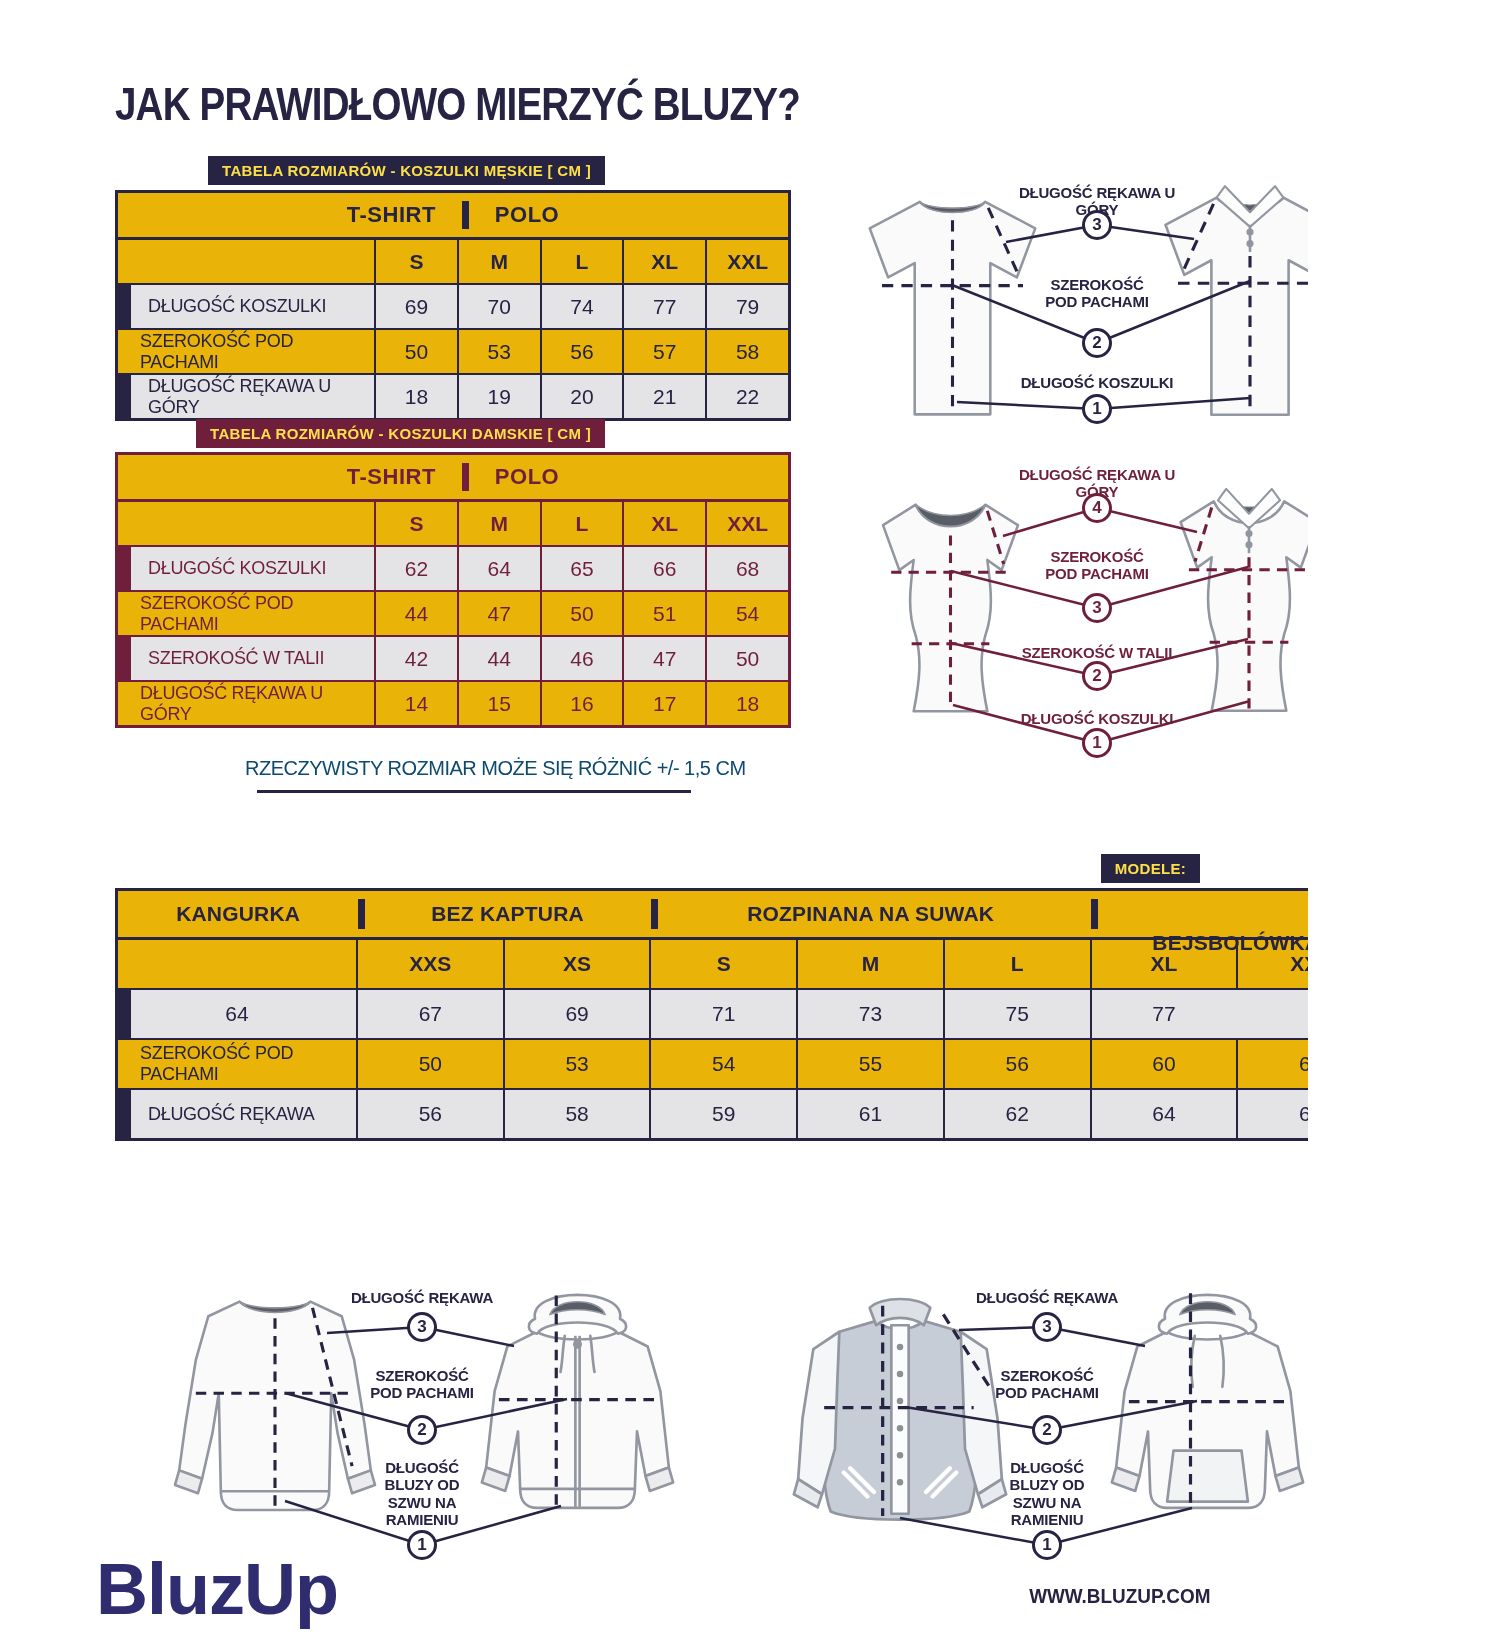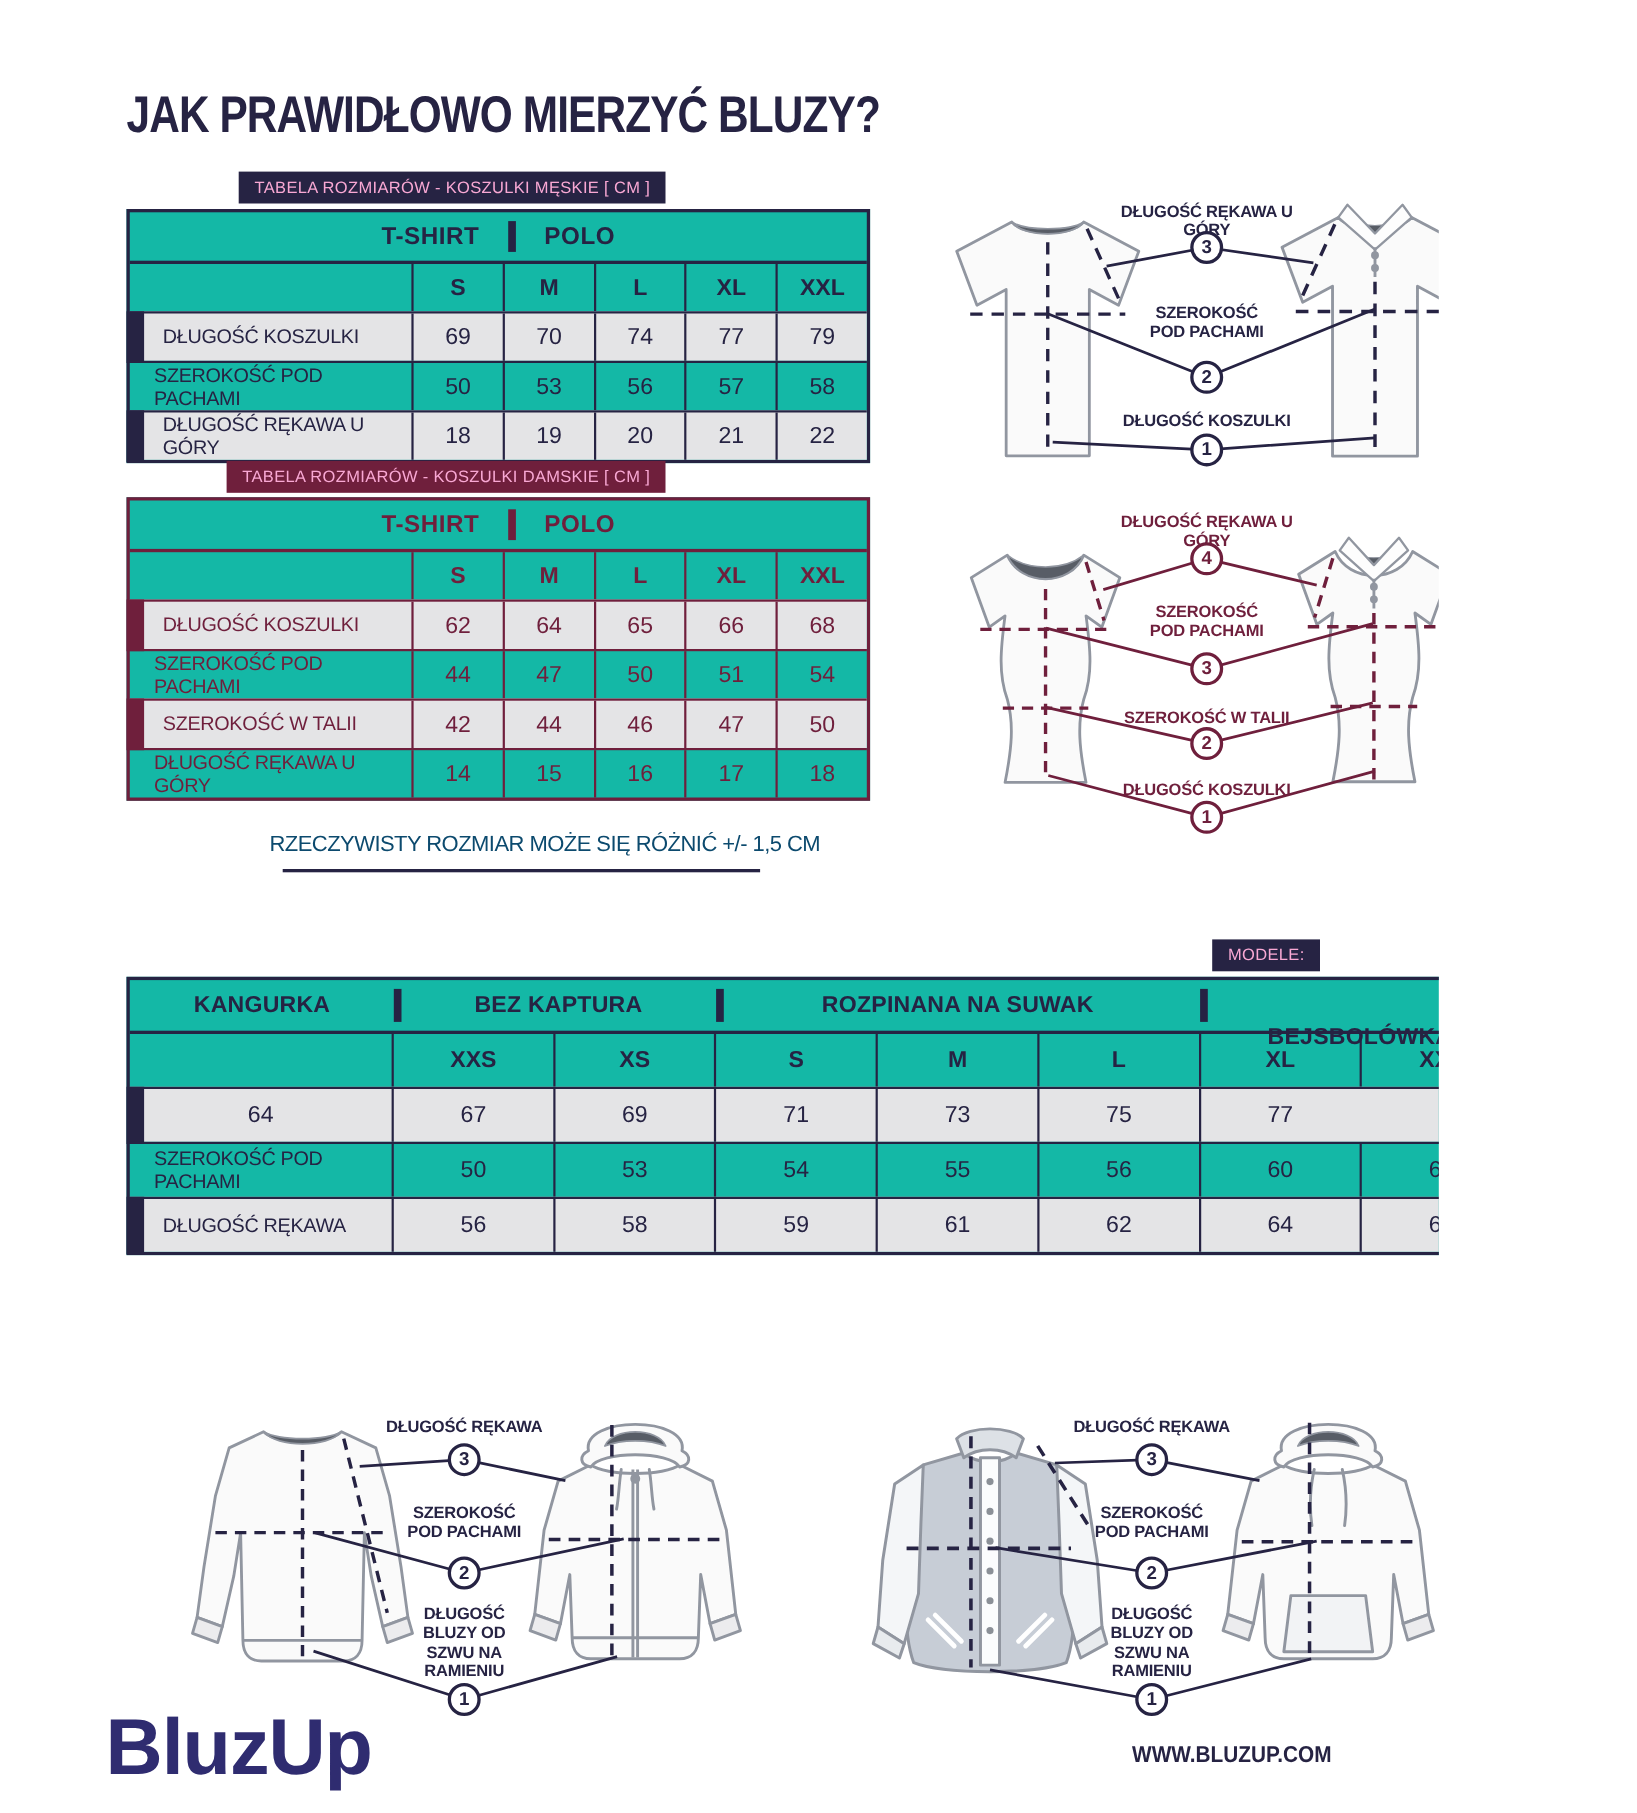--- a/index.html
+++ b/index.html
@@ -4,26 +4,26 @@
 <style>
   html,body{margin:0;padding:0;background:#fff;}
   .page{position:relative;width:1308px;height:1648px;background:#ffffff;overflow:hidden;
         font-family:"Liberation Sans","DejaVu Sans",sans-serif;}
 
   
   .title{position:absolute;left:115px;top:76px;font-size:47px;font-weight:800;color:#262343;
          letter-spacing:-1px;transform:scaleX(.82);transform-origin:left top;white-space:nowrap;}
 
   
-  .badge{position:absolute;background:#262343;color:#f9a8d4;font-weight:400;font-size:15px;
+  .badge{position:absolute;background:#262343;color:#fde047;font-weight:700;font-size:15px;
          padding:6px 14px;letter-spacing:.3px;white-space:nowrap;}
   .badge.maroon{background:#6f1f3c;margin-left:36px;}
 
   
-  .stable{position:absolute;border:3px solid var(--c);color:var(--c);background:#14b8a6;}
+  .stable{position:absolute;border:3px solid var(--c);color:var(--c);background:#eab308;}
   .type-row{height:44px;border-bottom:3px solid var(--c);display:flex;align-items:center;
             justify-content:center;gap:26px;font-weight:700;font-size:22px;letter-spacing:.5px;}
   .vbar{display:inline-block;width:7px;height:28px;background:var(--c);}
   .trow{position:relative;display:grid;grid-template-columns:var(--labelw) repeat(var(--ncols),1fr);
         height:var(--rowh);}
   .trow + .trow{border-top:2px solid var(--c);}
   .tcell{display:flex;align-items:center;justify-content:center;font-size:21px;overflow:hidden;}
   .tcell + .tcell{border-left:2px solid var(--c);}
   .tcell.label{justify-content:flex-start;padding-left:22px;font-size:18px;letter-spacing:-.3px;}
   .thead .tcell{font-weight:700;}

